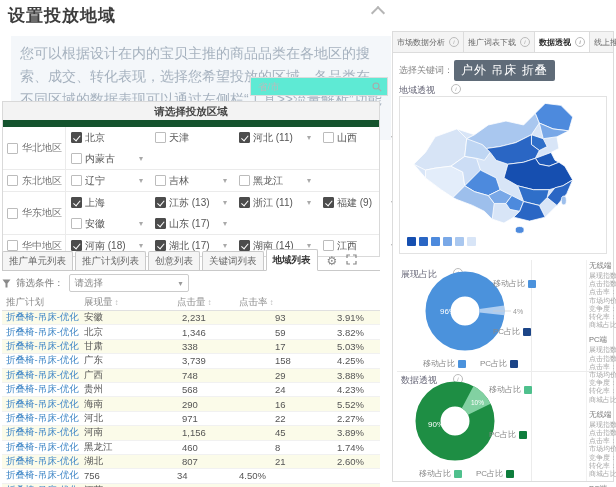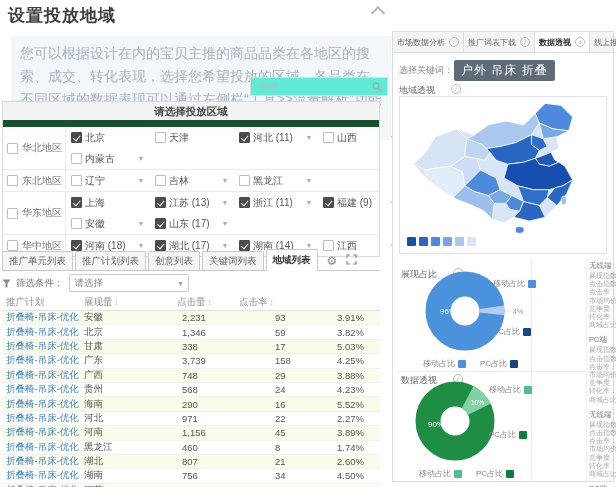--- a/index.html
+++ b/index.html
@@ -343,21 +343,20 @@
       </div>
       <div class="trow odd">
         <span class="col-plan plan-link">折叠椅-吊床-优化</span>
         <span class="col-city">湖北</span>
         <span class="col-imp">807</span>
         <span class="col-clk">21</span>
         <span class="col-ctr">2.60%</span>
       </div>
       <div class="trow">
         <span class="col-plan plan-link">折叠椅-吊床-优化</span>
-        <span class="col-city">湖南</span>
         <span class="col-imp">756</span>
         <span class="col-clk">34</span>
         <span class="col-ctr">4.50%</span>
       </div>
       <div class="trow odd">
         <span class="col-plan plan-link">折叠椅-吊床-优化</span>
         <span class="col-city">江苏</span>
         <span class="col-imp">4,359</span>
         <span class="col-clk">164</span>
         <span class="col-ctr">4.04%</span>

